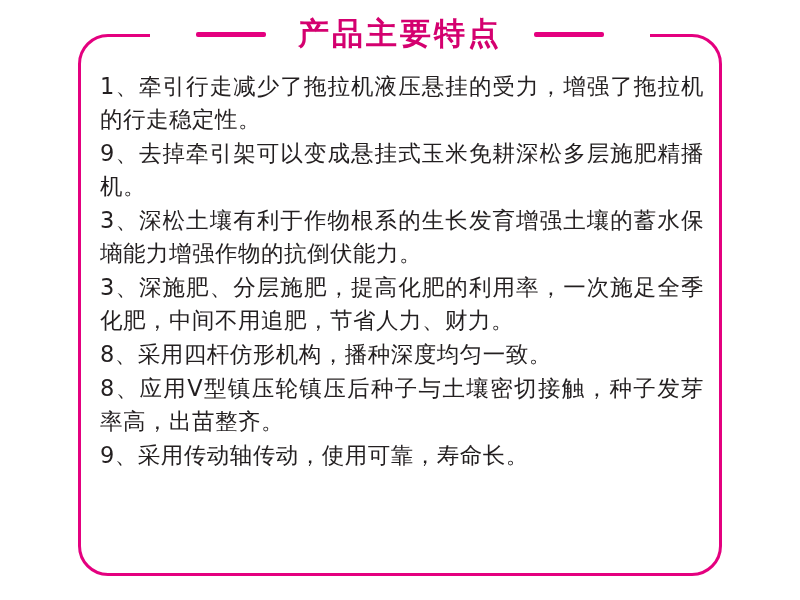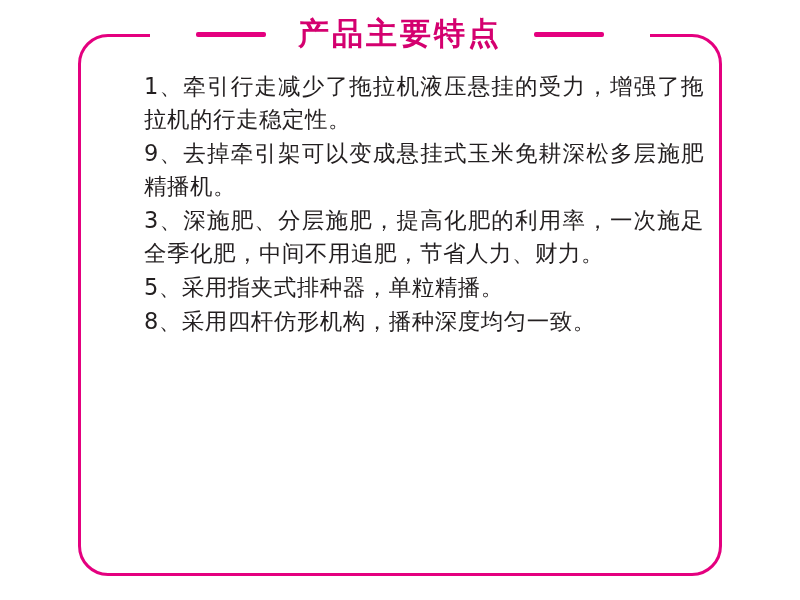--- a/index.html
+++ b/index.html
@@ -77,21 +77,20 @@
     z-index: 2;
   }
 
   .content {
     position: absolute;
     left: 100px;
     right: 96px;
     top: 70px;
     bottom: 34px;
     z-index: 4;
-    margin-left: 44px;
   }
 
   .item {
     color: #231f20;
     font-family: "DejaVu Sans", sans-serif;
     font-size: 22.5px;
     line-height: 33px;
     letter-spacing: 0.5px;
     text-align: justify;
     text-justify: inter-ideograph;
@@ -109,18 +108,20 @@
 
   <div class="title-row">
     <span class="rule"></span>
     <span class="title-text">产品主要特点</span>
     <span class="rule"></span>
   </div>
 
   <div class="content">
     <p class="item">1、牵引行走减少了拖拉机液压悬挂的受力，增强了拖拉机的行走稳定性。</p>
     <p class="item">9、去掉牵引架可以变成悬挂式玉米免耕深松多层施肥精播机。</p>
+    <p class="item">3、深松土壤有利于作物根系的生长发育增强土壤的蓄水保墒能力增强作物的抗倒伏能力。</p>
     <p class="item">3、深施肥、分层施肥，提高化肥的利用率，一次施足全季化肥，中间不用追肥，节省人力、财力。</p>
-    <p class="item">5、采用指夹式排种器，单粒精播。</p>
     <p class="item">8、采用四杆仿形机构，播种深度均匀一致。</p>
+    <p class="item">8、应用V型镇压轮镇压后种子与土壤密切接触，种子发芽率高，出苗整齐。</p>
+    <p class="item">9、采用传动轴传动，使用可靠，寿命长。</p>
   </div>
 
 </div>
 
 </body></html>

